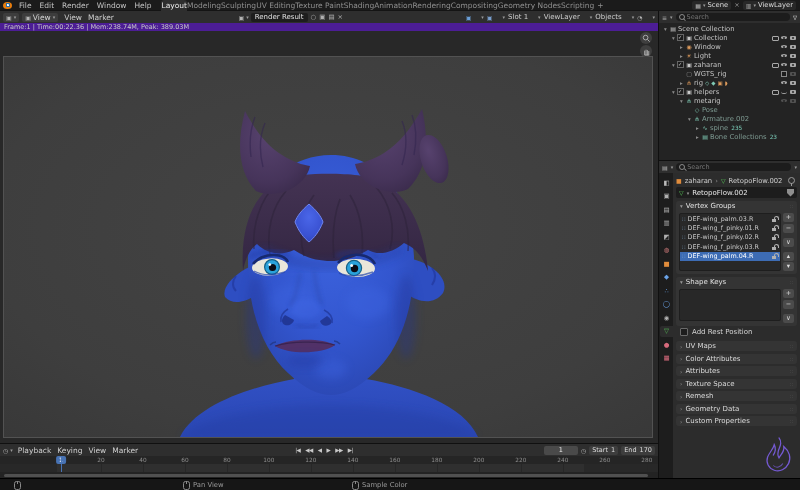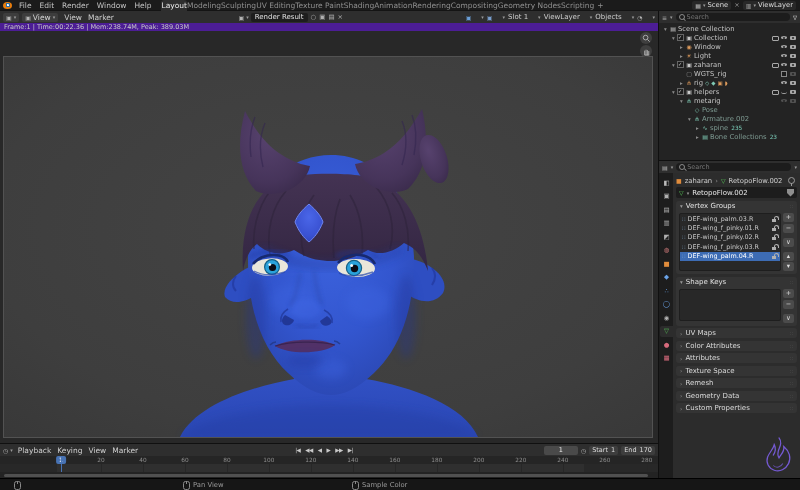--- a/index.html
+++ b/index.html
@@ -617,20 +617,24 @@
           <div class="vlist" style="height:30px"></div>
           <div class="vbtns" id="skey-btns">
               <div class="sbtn">+</div>
               <div class="sbtn">−</div>
               <div class="sgap"></div>
               <div class="sbtn">∨</div>
             </div>
         </div>
       </div>
 
+      <div class="checkrow">
+        <span class="cbox"></span>
+        <span>Add Rest Position</span>
+      </div>
 
       <div id="collapsed-panels">
           <div class="cpanel">
             <span class="carrow">›</span>
             <span>UV Maps</span>
             <span class="pgrip">∷</span>
           </div>
           <div class="cpanel">
             <span class="carrow">›</span>
             <span>Color Attributes</span>

